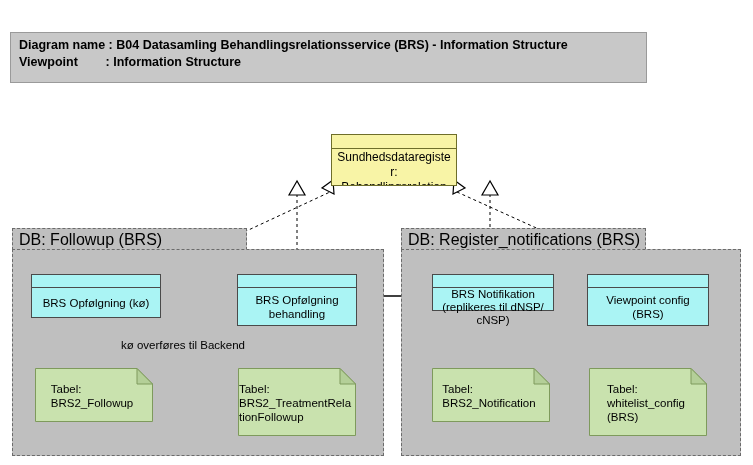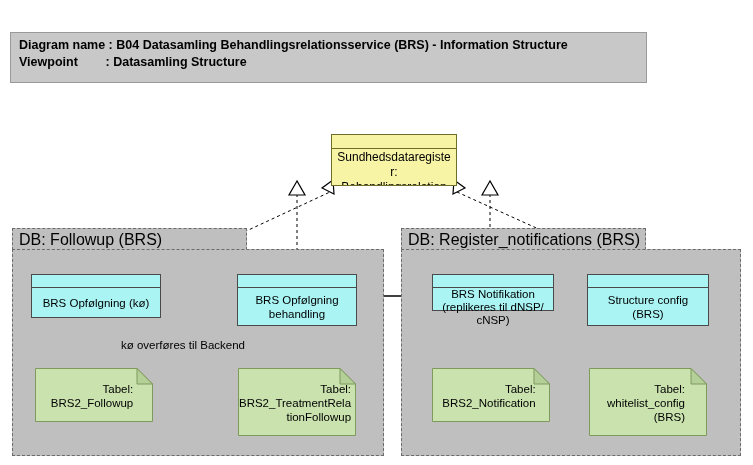--- a/index.html
+++ b/index.html
@@ -99,21 +99,21 @@
 
   
   .note{
     position:absolute;
     box-sizing:border-box;
   }
   .note svg{position:absolute;left:0;top:0;}
   .note .ntext{
     position:absolute;left:0;top:0;width:100%;height:100%;
     display:flex;align-items:center;justify-content:center;
-    text-align:right;
+    text-align:left;
     font-size:11.5px;color:#000;line-height:14px;
     padding:2px 8px 0 4px;
     box-sizing:border-box;
     white-space:pre-line;
   }
 
   
   .edge-label{
     position:absolute;
     font-size:11.5px;color:#000;
@@ -121,21 +121,21 @@
     background:transparent;
   }
 </style>
 </head>
 <body>
 
 <div id="canvas">
 
   <div class="title-box">
     <div class="title-line">Diagram name : B04 Datasamling Behandlingsrelationsservice (BRS) - Information Structure</div>
-    <div class="title-line">Viewpoint        : Datasamling Structure</div>
+    <div class="title-line">Viewpoint        : Information Structure</div>
   </div>
 
   <svg id="wires" viewBox="0 0 753 465">
 
     <line x1="357" y1="296" x2="432" y2="296" stroke="#000000" stroke-width="1.4"></line>
 
     <line x1="152" y1="275" x2="330" y2="192" stroke="#000000" stroke-width="1" stroke-dasharray="3,3"></line>
     <polygon points="333,180 322,188 334,194" fill="#ffffff" stroke="#000000" stroke-width="1.2"></polygon>
 
     <line x1="640" y1="275" x2="457" y2="192" stroke="#000000" stroke-width="1" stroke-dasharray="3,3"></line>
@@ -195,21 +195,21 @@
 
   <div class="cbox" style="left:432px;top:274px;width:122px;height:37px;">
     <div class="strip"></div>
     <div class="label" style="white-space:pre-line;line-height:13px;">BRS Notifikation
 (replikeres til dNSP/
 cNSP)</div>
   </div>
 
   <div class="cbox" style="left:587px;top:274px;width:122px;height:52px;">
     <div class="strip"></div>
-    <div class="label" style="white-space:pre-line;">Structure config
+    <div class="label" style="white-space:pre-line;">Viewpoint config
 (BRS)</div>
   </div>
 
   <div class="edge-label" style="left:121px;top:339px;">kø overføres til Backend</div>
 
   <div class="note" style="left:35px;top:368px;width:118px;height:54px;">
     <svg width="118" height="54">
       <polygon points="0.5,0.5 102,0.5 117.5,16 117.5,53.5 0.5,53.5" fill="#c9e2ae" stroke="#7e9a5c" stroke-width="1"></polygon>
       <polygon points="102,0.5 117.5,16 102,16" fill="#b4cf98" stroke="#7e9a5c" stroke-width="1"></polygon>
     </svg>

